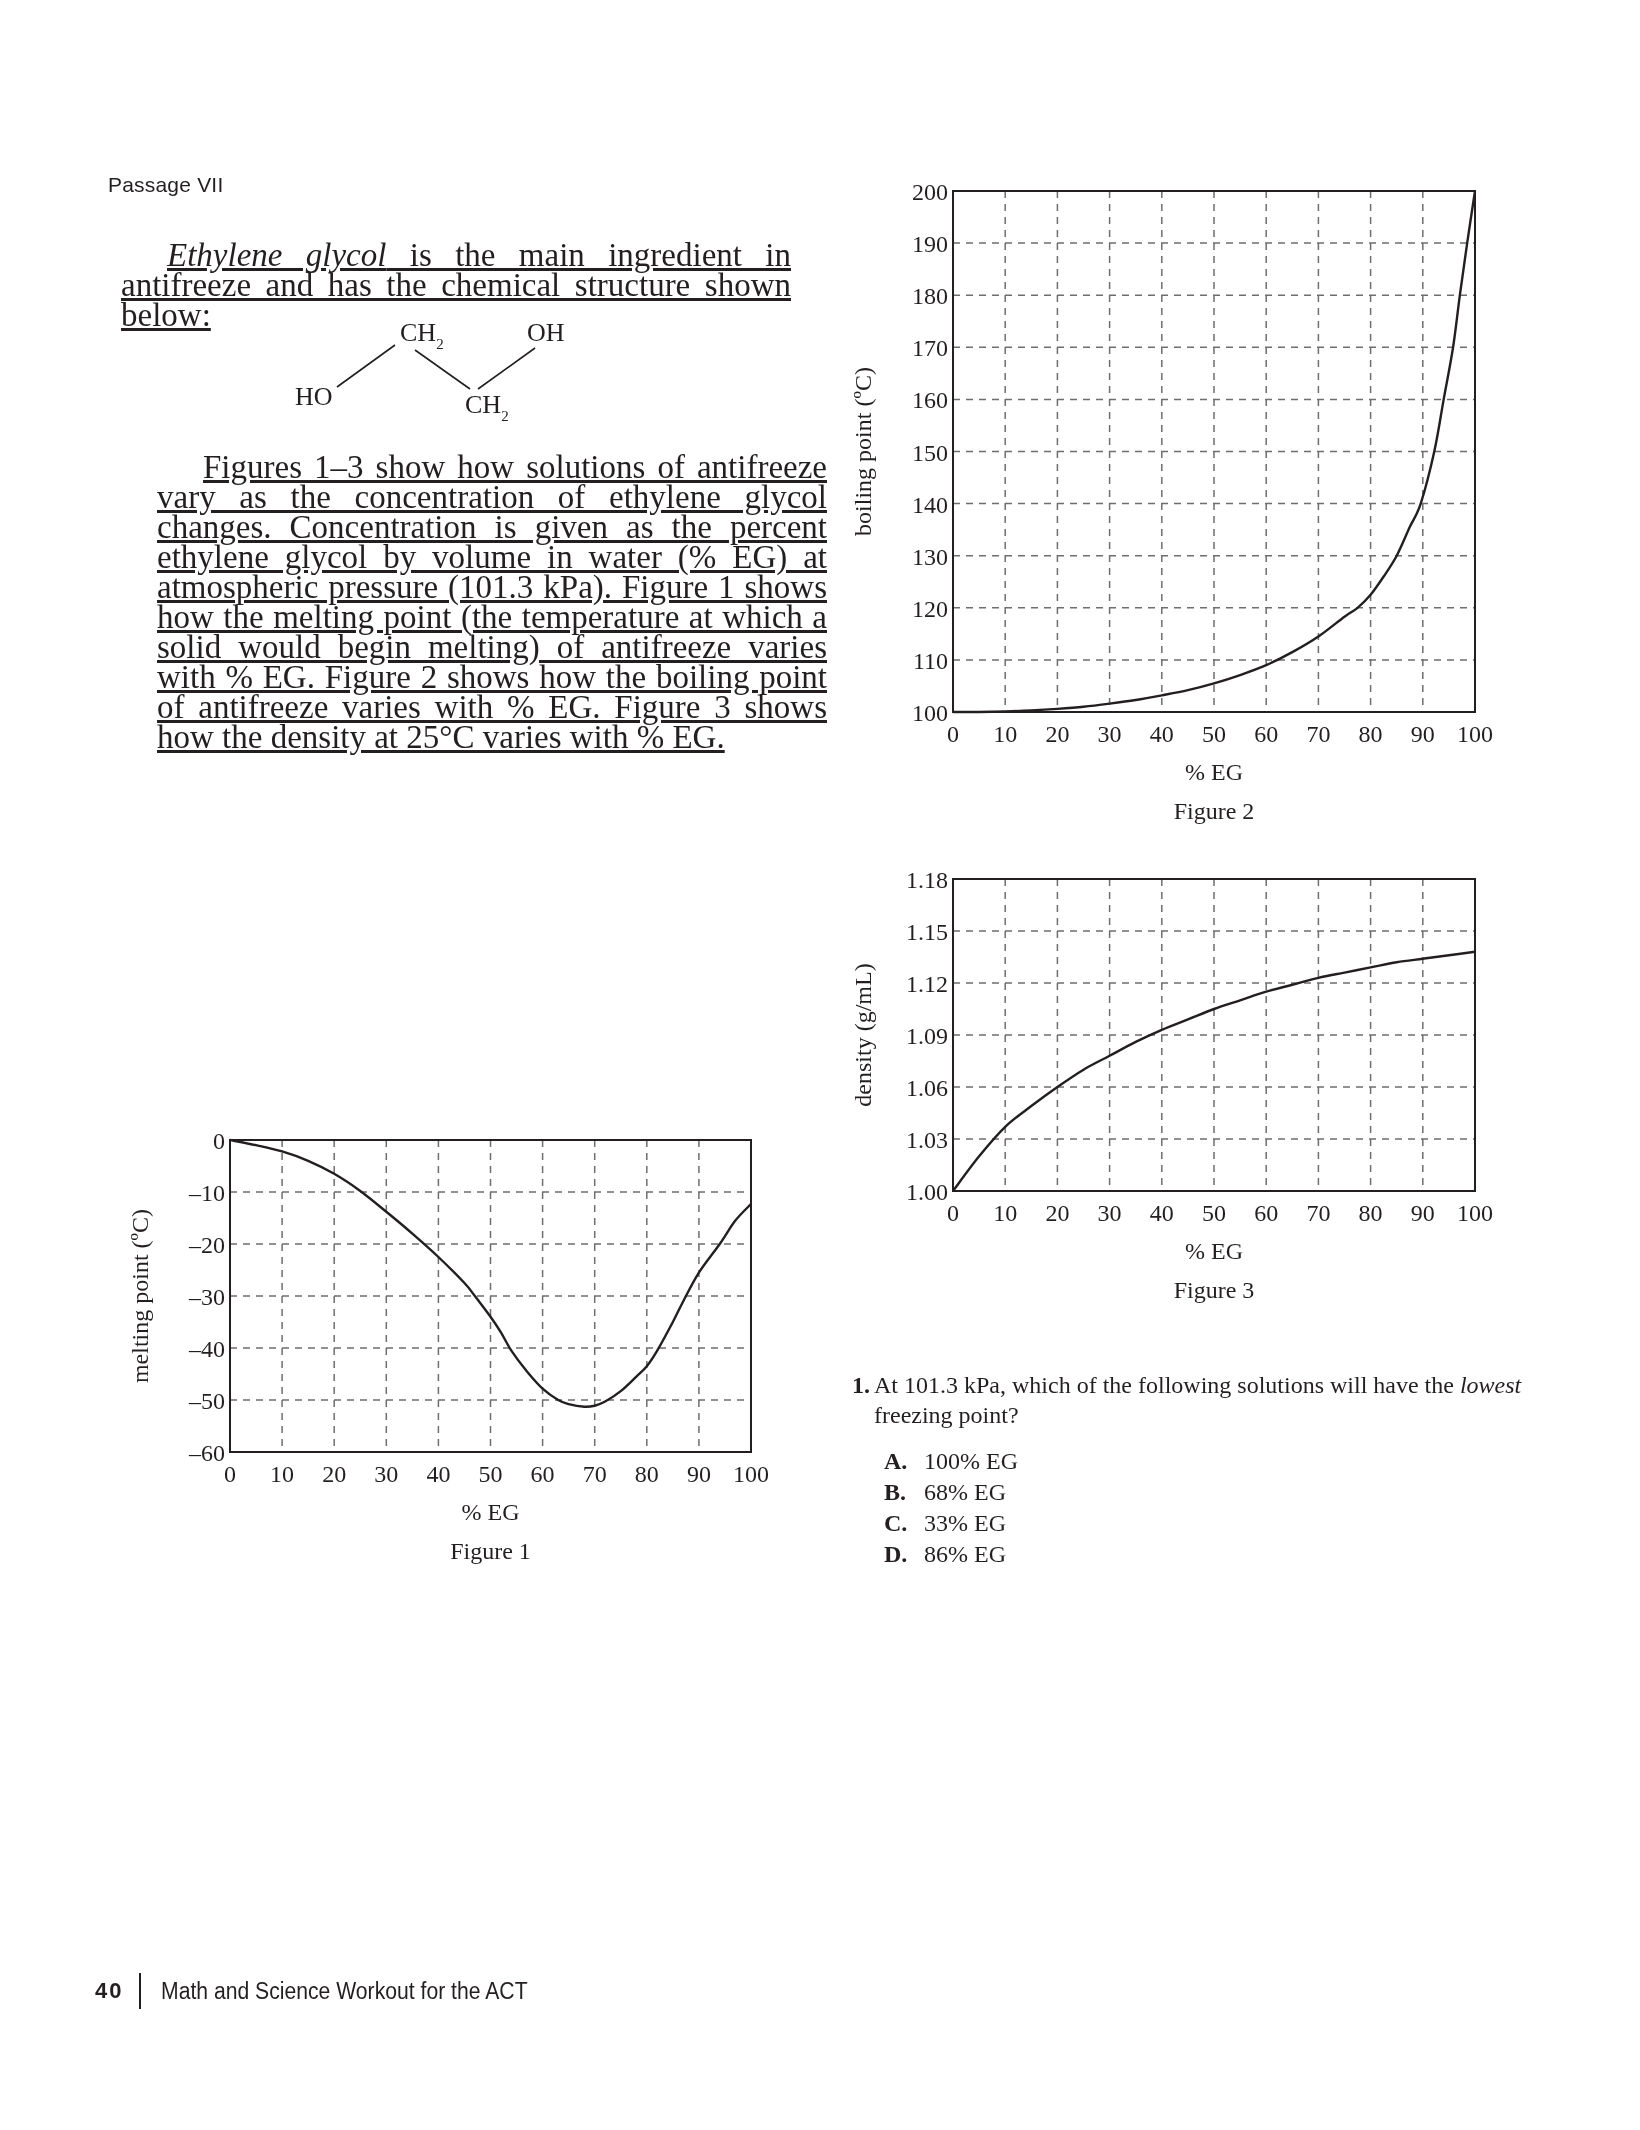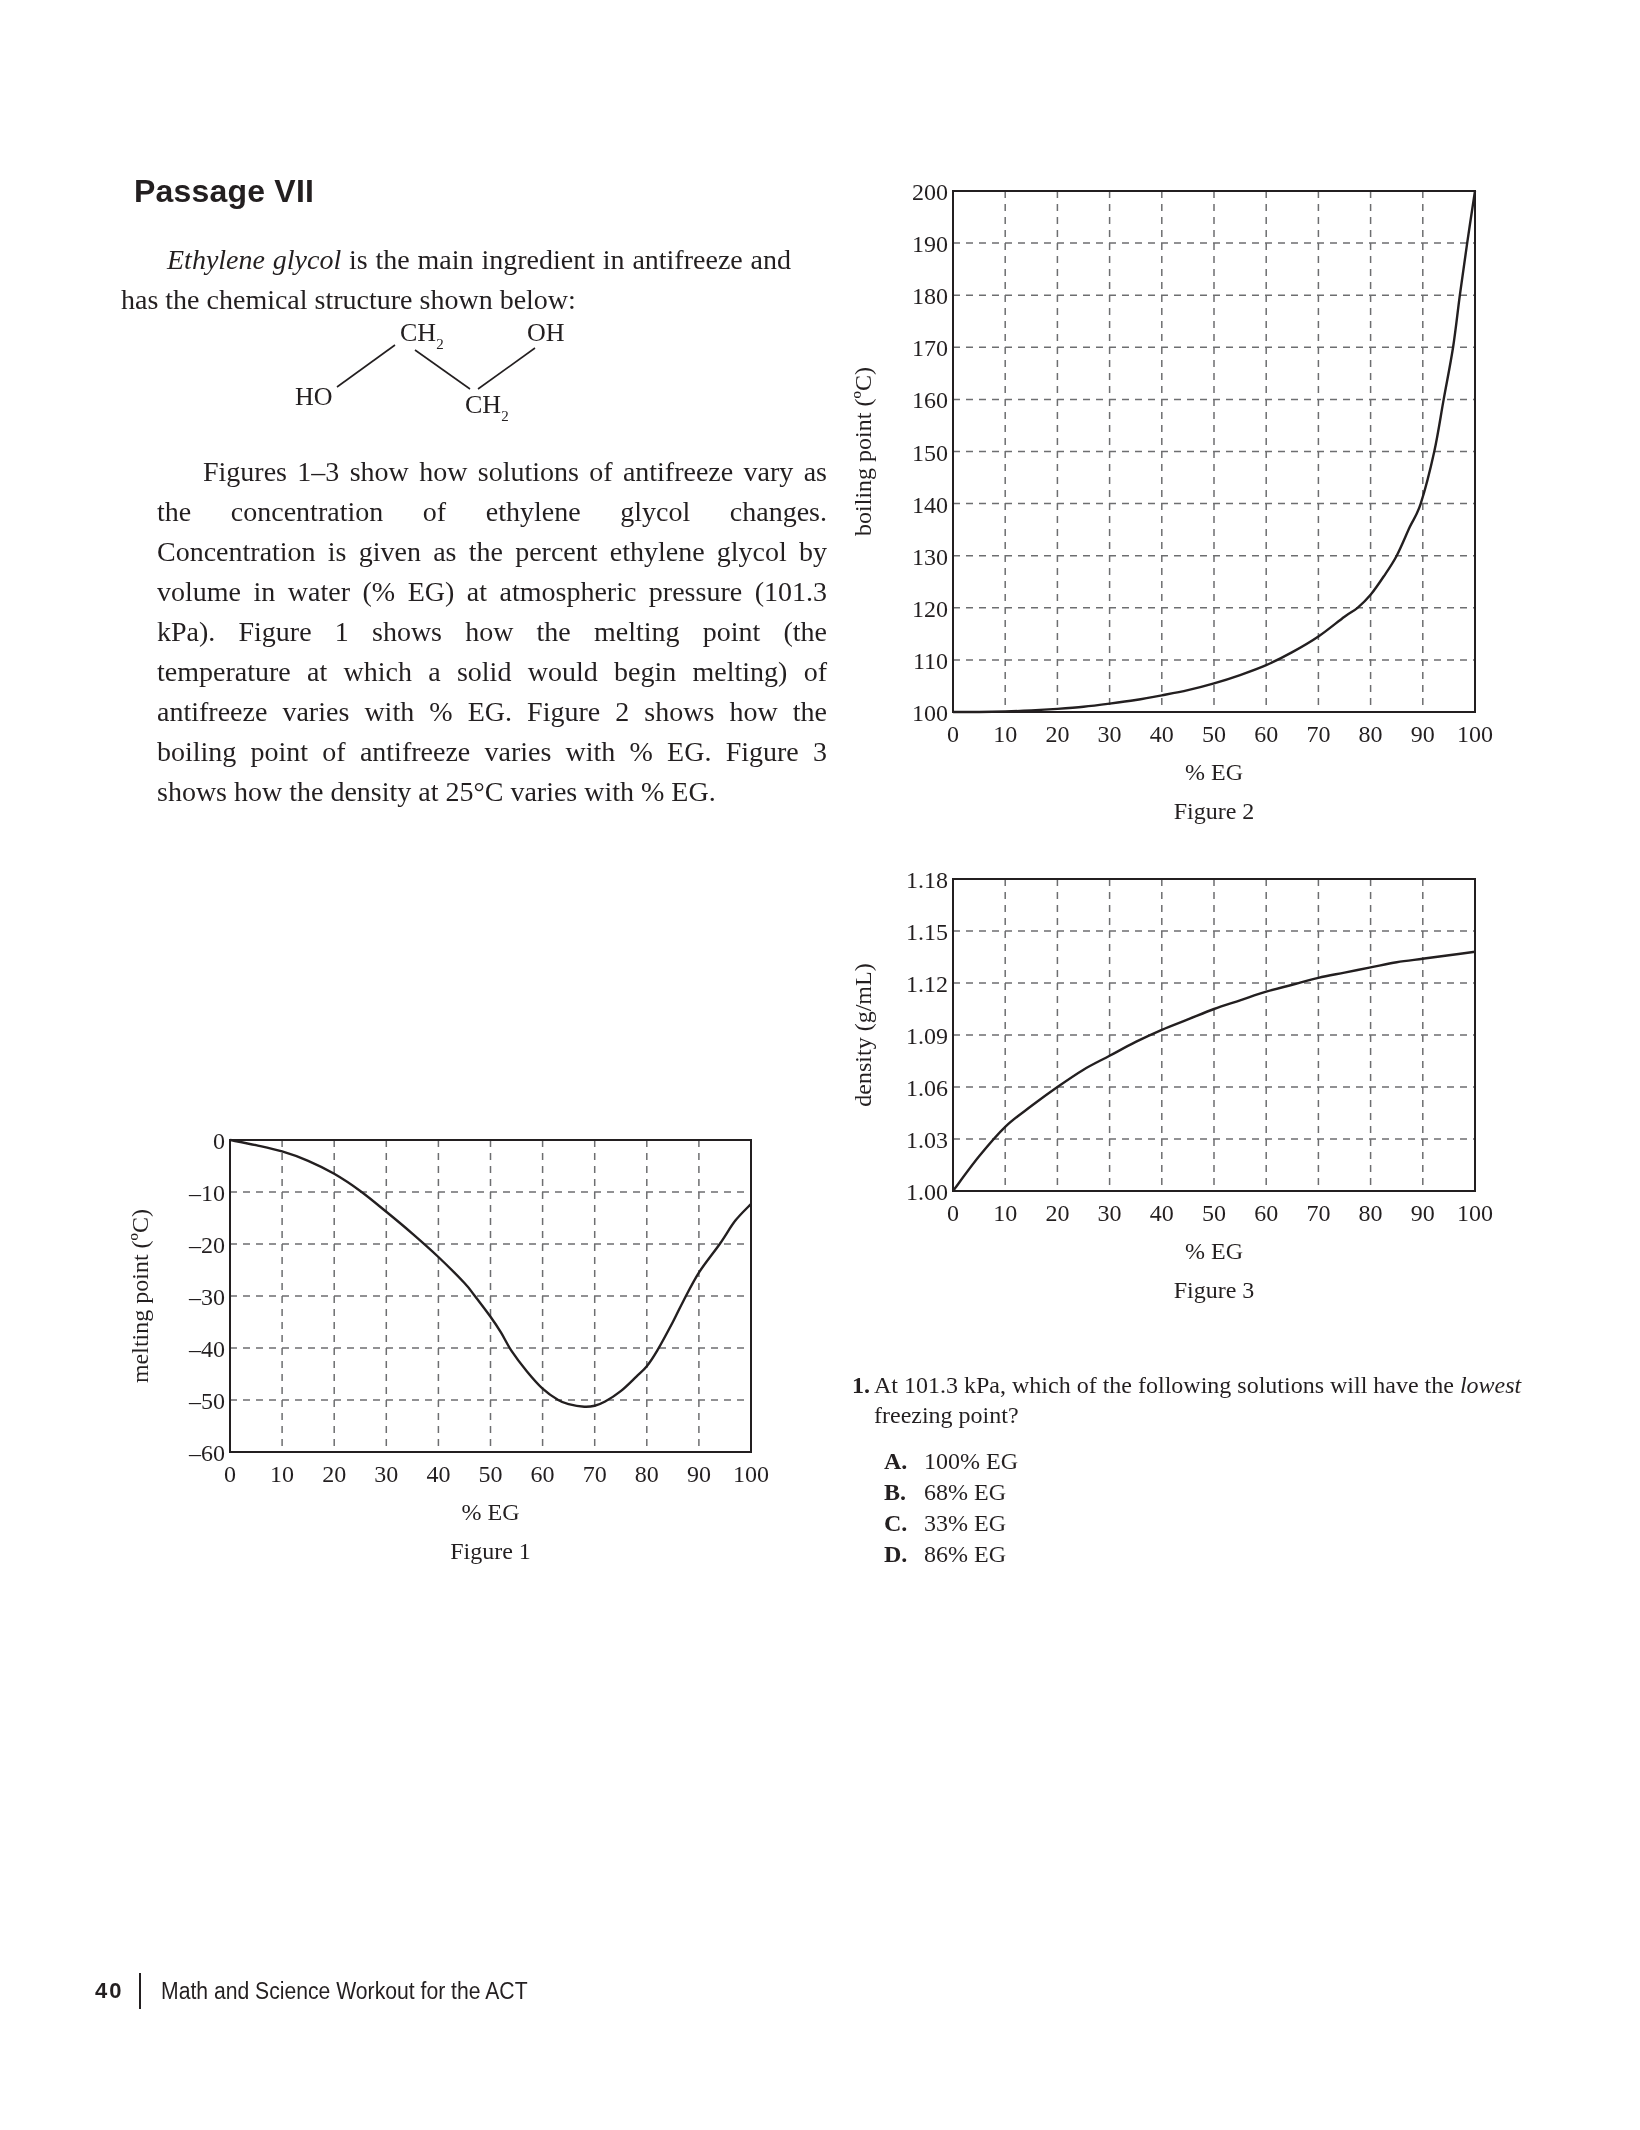--- a/index.html
+++ b/index.html
@@ -1,20 +1,20 @@
 <!DOCTYPE html>
 <html><head>
 <meta charset="utf-8">
 <style>
   html, body { margin: 0; padding: 0; background: #ffffff; }
   body { width: 1640px; height: 2130px; position: relative; overflow: hidden; color: #231f20; }
   .serif { font-family: "Liberation Serif", "DejaVu Serif", serif; }
   .sans { font-family: "Liberation Sans", "DejaVu Sans", sans-serif; }
-  #passage-title { position: absolute; left: 134px; top: 173px; font-size: 32px; font-weight: bold; letter-spacing: 0.2px; }
-  .para { position: absolute; left: 121px; width: 670px; font-size: 28px; line-height: 40px; text-align: justify; }
+  #passage-title { position: absolute; left: 108px; top: 173px; font-size: 21px; font-weight: normal; letter-spacing: 0.2px; }
+  .para { position: absolute; left: 121px; width: 670px; font-size: 33px; line-height: 30px; text-align: justify; text-decoration: underline; }
   .para .indent { display: inline-block; width: 46px; }
   #intro-para { top: 240px; }
   #figures-para { top: 452px; margin-left: 36px; }
   #molecule { position: absolute; left: 280px; top: 315px; width: 360px; height: 110px; }
   #molecule text { font-family: "Liberation Serif", serif; font-size: 26px; fill: #231f20; }
   svg.chart { position: absolute; overflow: visible; }
   svg.chart text { font-family: "Liberation Serif", serif; fill: #231f20; }
   #question { position: absolute; left: 852px; top: 1370px; width: 680px; font-size: 24px; line-height: 30px; }
   #question .qnum { position: absolute; left: 0; top: 0; font-weight: bold; }
   #question .qtext { margin-left: 22px; }

